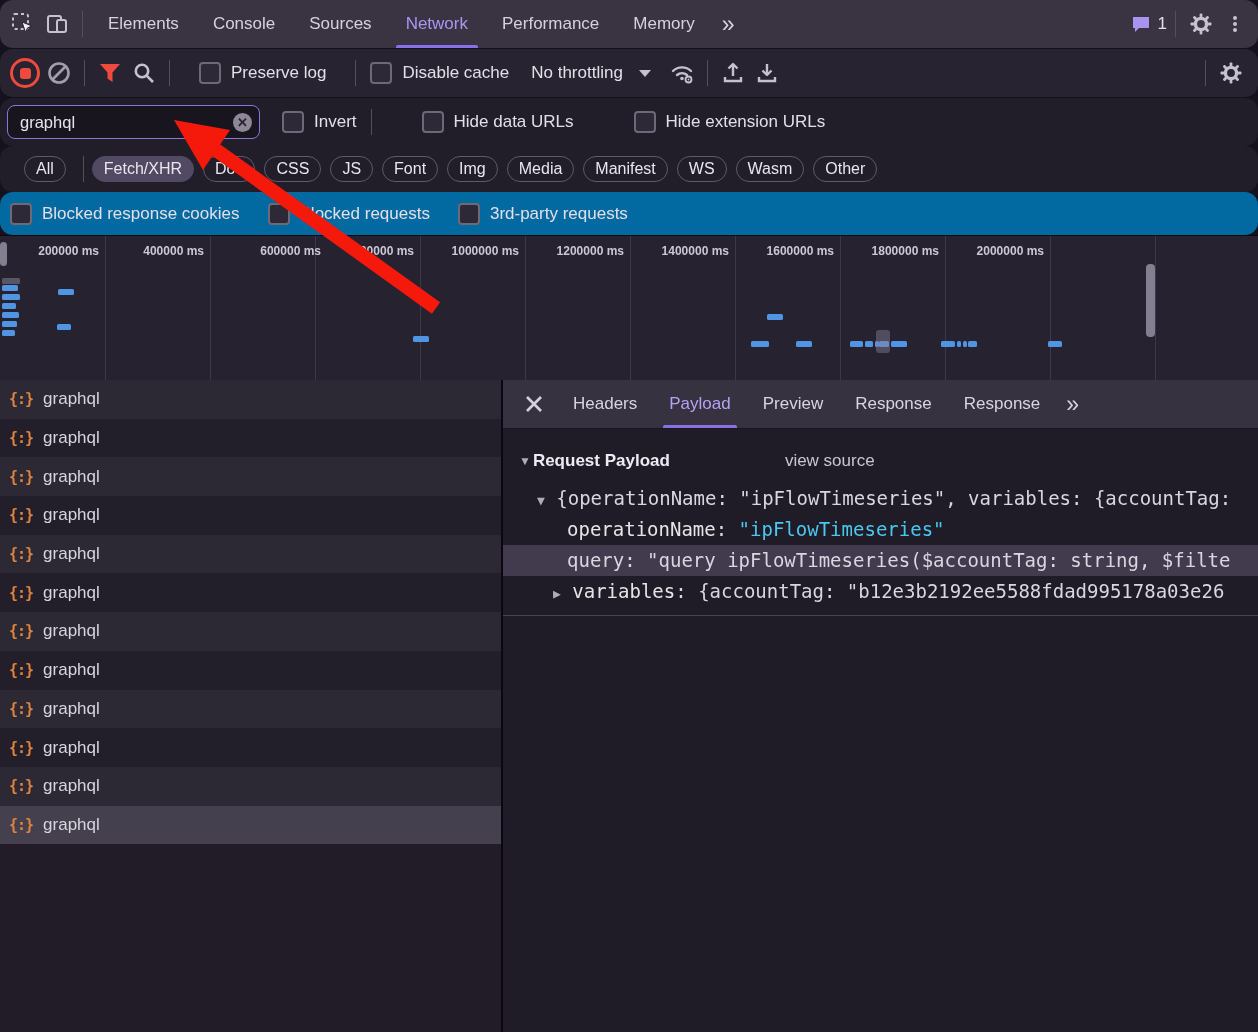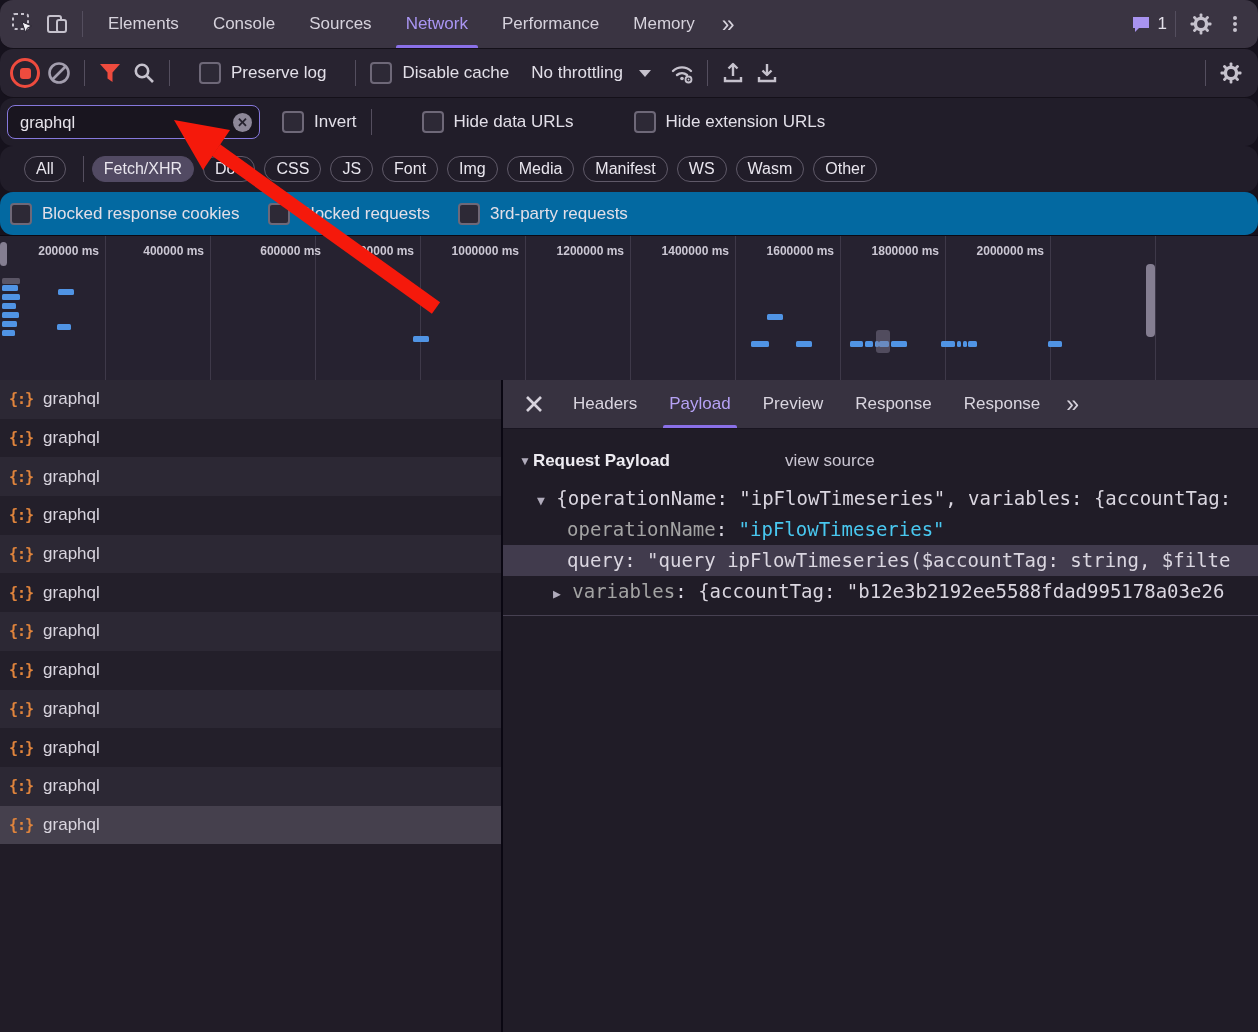--- a/index.html
+++ b/index.html
@@ -78,21 +78,21 @@
   .tri{color:#b0abbb;font-size:12px;flex:none;}
   #rp-title{font-size:17px;font-weight:bold;color:#edebf1;margin-left:2px;}
   #view-source{font-size:17px;color:#c9c5d1;margin-left:115px;}
   .mline{font-family:"DejaVu Sans Mono",monospace;font-size:19px;line-height:31px;height:31px;
          white-space:pre;overflow:hidden;color:#dad6e0;}
   .mline .tri{font-size:13px;}
   #pl-1{padding-left:34px;}
   #pl-2,#pl-3{padding-left:64px;}
   #pl-3{background:#413b4d;}
   #pl-4{padding-left:50px;}
-  .k{color:#a3a3a3;}
+  .k{color:#e5e5e5;}
   .s{color:#49c8f0;}
   #pl-sep{border-top:1px solid #474152;margin-top:8px;}
 
   
   #arrow-svg{position:absolute;left:0;top:0;pointer-events:none;z-index:50;}
 </style>
 </head>
 <body>
 
 <div id="topbar" class="row">

